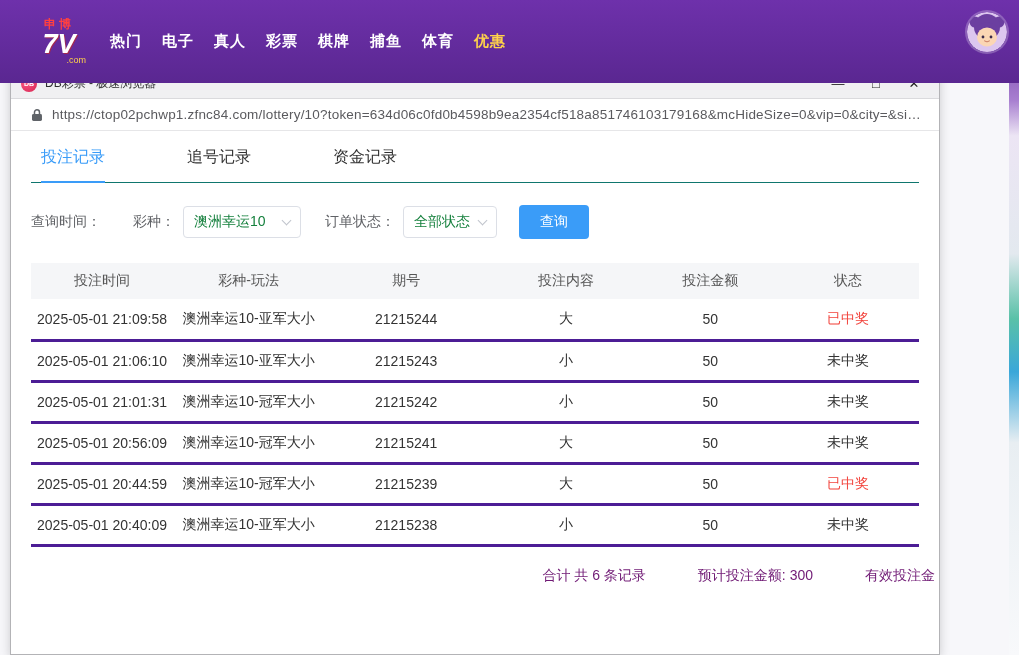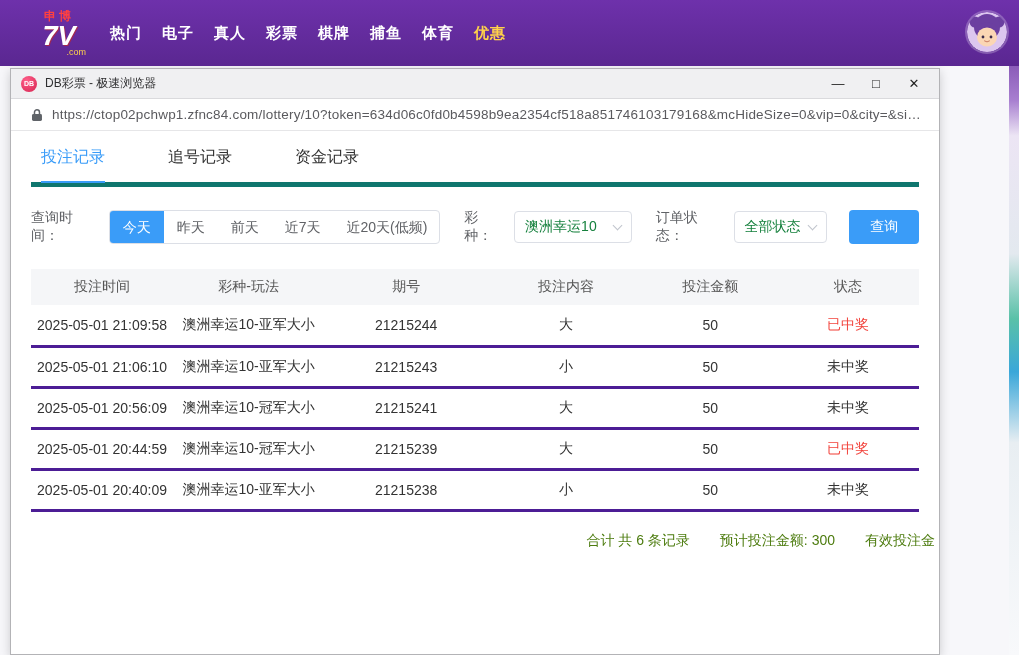--- a/index.html
+++ b/index.html
@@ -11,21 +11,21 @@
   }
   *{box-sizing:border-box;}
   html,body{margin:0;padding:0;}
   body{
     width:1019px;height:655px;overflow:hidden;position:relative;
     background:#f7f7fa;
     font-family:"Liberation Sans","DejaVu Sans",sans-serif;
   }
   
   .site-nav{
-    position:absolute;top:0;left:0;width:1019px;height:66px;z-index:3;
+    position:absolute;top:0;left:0;width:1019px;height:83px;z-index:3;
     background:linear-gradient(180deg,var(--nav-top),var(--nav-bottom));
     display:flex;align-items:center;
   }
   .logo{margin-left:28px;width:62px;display:flex;flex-direction:column;align-items:center;line-height:1;cursor:pointer;}
   .logo-top{color:#ff4040;font-weight:bold;font-size:12px;letter-spacing:3px;}
   .logo-main{color:#fff;font-size:27px;font-weight:bold;font-style:italic;margin-top:1px;text-shadow:1px 1px 0 rgba(180,40,60,.8);}
   .logo-sub{color:#ffd24a;font-size:9px;align-self:flex-end;margin-top:-2px;margin-right:4px;}
   .nav-items{display:flex;margin-left:20px;gap:20px;}
   .nav-item{color:#fff;font-size:15px;font-weight:bold;cursor:pointer;letter-spacing:1px;}
   .nav-item.highlight{color:var(--highlight);}
@@ -45,41 +45,41 @@
   .favicon{width:16px;height:16px;border-radius:50%;flex:0 0 16px;
     background:radial-gradient(circle at 35% 30%,#ff5f8a,#d62350);
     color:#fff;font-size:7px;font-weight:bold;display:flex;align-items:center;justify-content:center;}
   .title{margin-left:8px;font-size:12px;color:#2e2e30;}
   .controls{margin-left:auto;display:flex;gap:24px;padding-right:8px;align-items:center;}
   .ctl{font-size:13px;color:#1f1f1f;cursor:pointer;width:14px;text-align:center;line-height:14px;}
   .urlbar{flex:0 0 32px;background:#fff;border-bottom:1px solid #e6e6e8;display:flex;align-items:center;padding:0 20px;}
   .url{margin-left:9px;font-size:13.5px;color:#5a5a5e;white-space:nowrap;overflow:hidden;letter-spacing:.2px;}
   .content{flex:1;padding:0 20px;overflow:hidden;position:relative;background:#fff;}
   
-  .tabs{display:flex;gap:63px;padding:16px 10px 0 10px;border-bottom:5px solid #0f766e;text-align:center;}
+  .tabs{display:flex;gap:82px;padding:16px 10px 0 10px;border-bottom:1px solid #0f766e;text-align:center;}
   .tab{font-size:16px;color:#333;padding-bottom:13px;cursor:pointer;border-bottom:2px solid transparent;margin-bottom:-1px;}
   .tab.active{color:var(--accent);border-bottom-color:var(--accent);}
   
   .filters{display:flex;align-items:center;margin-top:22px;font-size:14px;color:#606266;}
   .flabel{margin-right:8px;}
   .flabel.gap{margin-left:24px;}
   .time-group{display:flex;border:1px solid #dcdfe6;border-radius:4px;overflow:hidden;background:#fff;}
   .time-opt{padding:0 13px;line-height:32px;height:32px;color:#606266;cursor:pointer;font-size:14px;white-space:nowrap;}
   .time-opt.active{background:var(--accent);color:#fff;}
   .select{display:flex;align-items:center;justify-content:space-between;border:1px solid #dcdfe6;border-radius:4px;height:32px;padding:0 10px;width:118px;color:#15803d;cursor:pointer;background:#fff;}
   .select.small{width:94px;}
   .chev{width:7px;height:7px;border-right:1.5px solid #c0c4cc;border-bottom:1.5px solid #c0c4cc;transform:rotate(45deg);margin-left:6px;margin-top:-3px;flex:0 0 auto;}
   .query-btn{margin-left:22px;width:70px;height:34px;background:var(--accent);color:#fff;border:none;border-radius:4px;font-size:14px;cursor:pointer;font-family:inherit;}
   
   .records{width:100%;border-collapse:collapse;margin-top:24px;font-size:14px;table-layout:fixed;}
   .records th{background:#f5f6f8;color:#555;font-weight:normal;height:36px;text-align:center;}
   .records td{height:41px;text-align:center;color:#333;border-bottom:3px solid #4c1d95;}
   td.status-win{color:var(--win);}
   
-  .summary{display:flex;justify-content:flex-end;gap:30px;margin-top:20px;margin-right:-16px;font-size:14px;color:#4d7c0f;white-space:nowrap;}
+  .summary{display:flex;justify-content:flex-end;gap:52px;margin-top:20px;margin-right:-16px;font-size:14px;color:#701a75;white-space:nowrap;}
 </style>
 </head>
 <body>
 
 <div class="bg-strip"></div>
 
 <header class="site-nav">
   <div class="logo">
     <span class="logo-top">申博</span>
     <span class="logo-main">7V</span>
@@ -130,27 +130,20 @@
   <div class="content">
 
     <div class="tabs" id="tabs">
         <span class="tab active">投注记录</span>
         <span class="tab">追号记录</span>
         <span class="tab">资金记录</span>
       </div>
 
     <div class="filters">
       <span class="flabel">查询时间：</span>
-      <div class="time-group" id="time-group">
-          <span class="time-opt active">今天</span>
-          <span class="time-opt">昨天</span>
-          <span class="time-opt">前天</span>
-          <span class="time-opt">近7天</span>
-          <span class="time-opt">近20天(低频)</span>
-        </div>
       <span class="flabel gap">彩种：</span>
       <div class="select">
         <span>澳洲幸运10</span>
         <span class="chev"></span>
       </div>
       <span class="flabel gap">订单状态：</span>
       <div class="select small">
         <span>全部状态</span>
         <span class="chev"></span>
       </div>
@@ -187,20 +180,28 @@
           </tr>
           <tr>
             <td>2025-05-01 21:06:10</td>
             <td>澳洲幸运10-亚军大小</td>
             <td>21215243</td>
             <td>小</td>
             <td>50</td>
             <td>未中奖</td>
           </tr>
           <tr>
+            <td>2025-05-01 21:01:31</td>
+            <td>澳洲幸运10-冠军大小</td>
+            <td>21215242</td>
+            <td>小</td>
+            <td>50</td>
+            <td>未中奖</td>
+          </tr>
+          <tr>
             <td>2025-05-01 20:56:09</td>
             <td>澳洲幸运10-冠军大小</td>
             <td>21215241</td>
             <td>大</td>
             <td>50</td>
             <td>未中奖</td>
           </tr>
           <tr>
             <td>2025-05-01 20:44:59</td>
             <td>澳洲幸运10-冠军大小</td>

